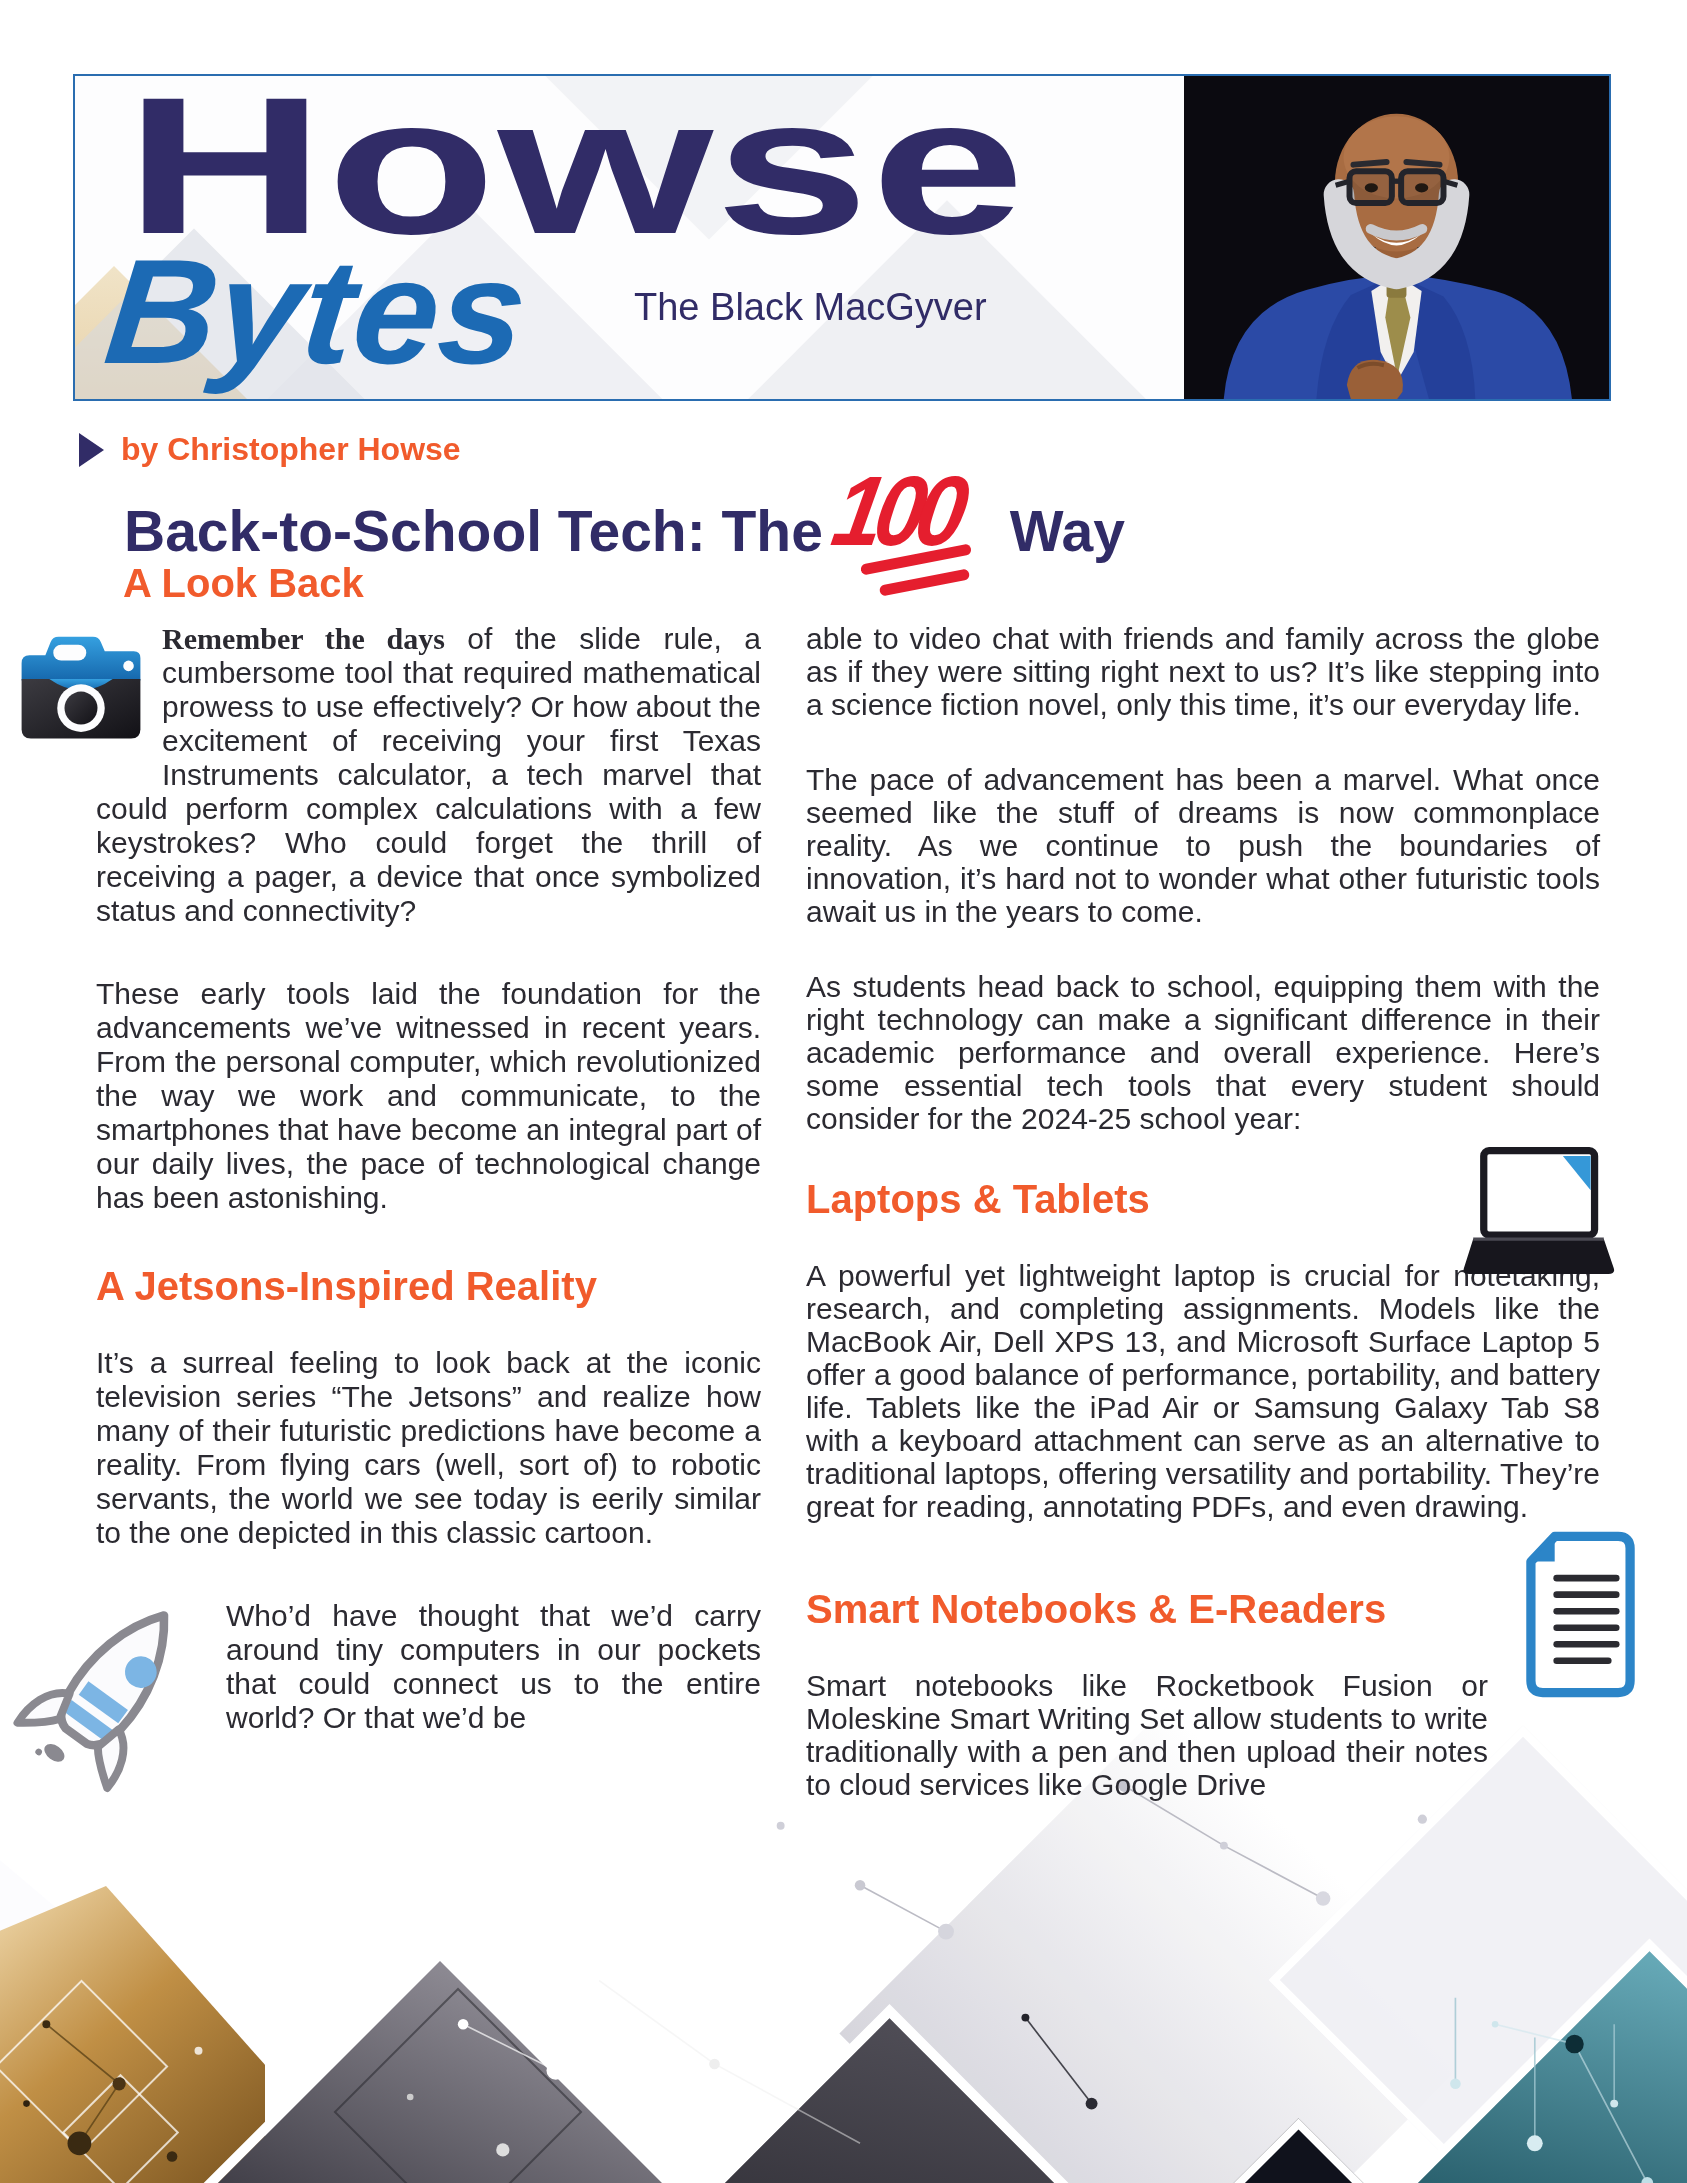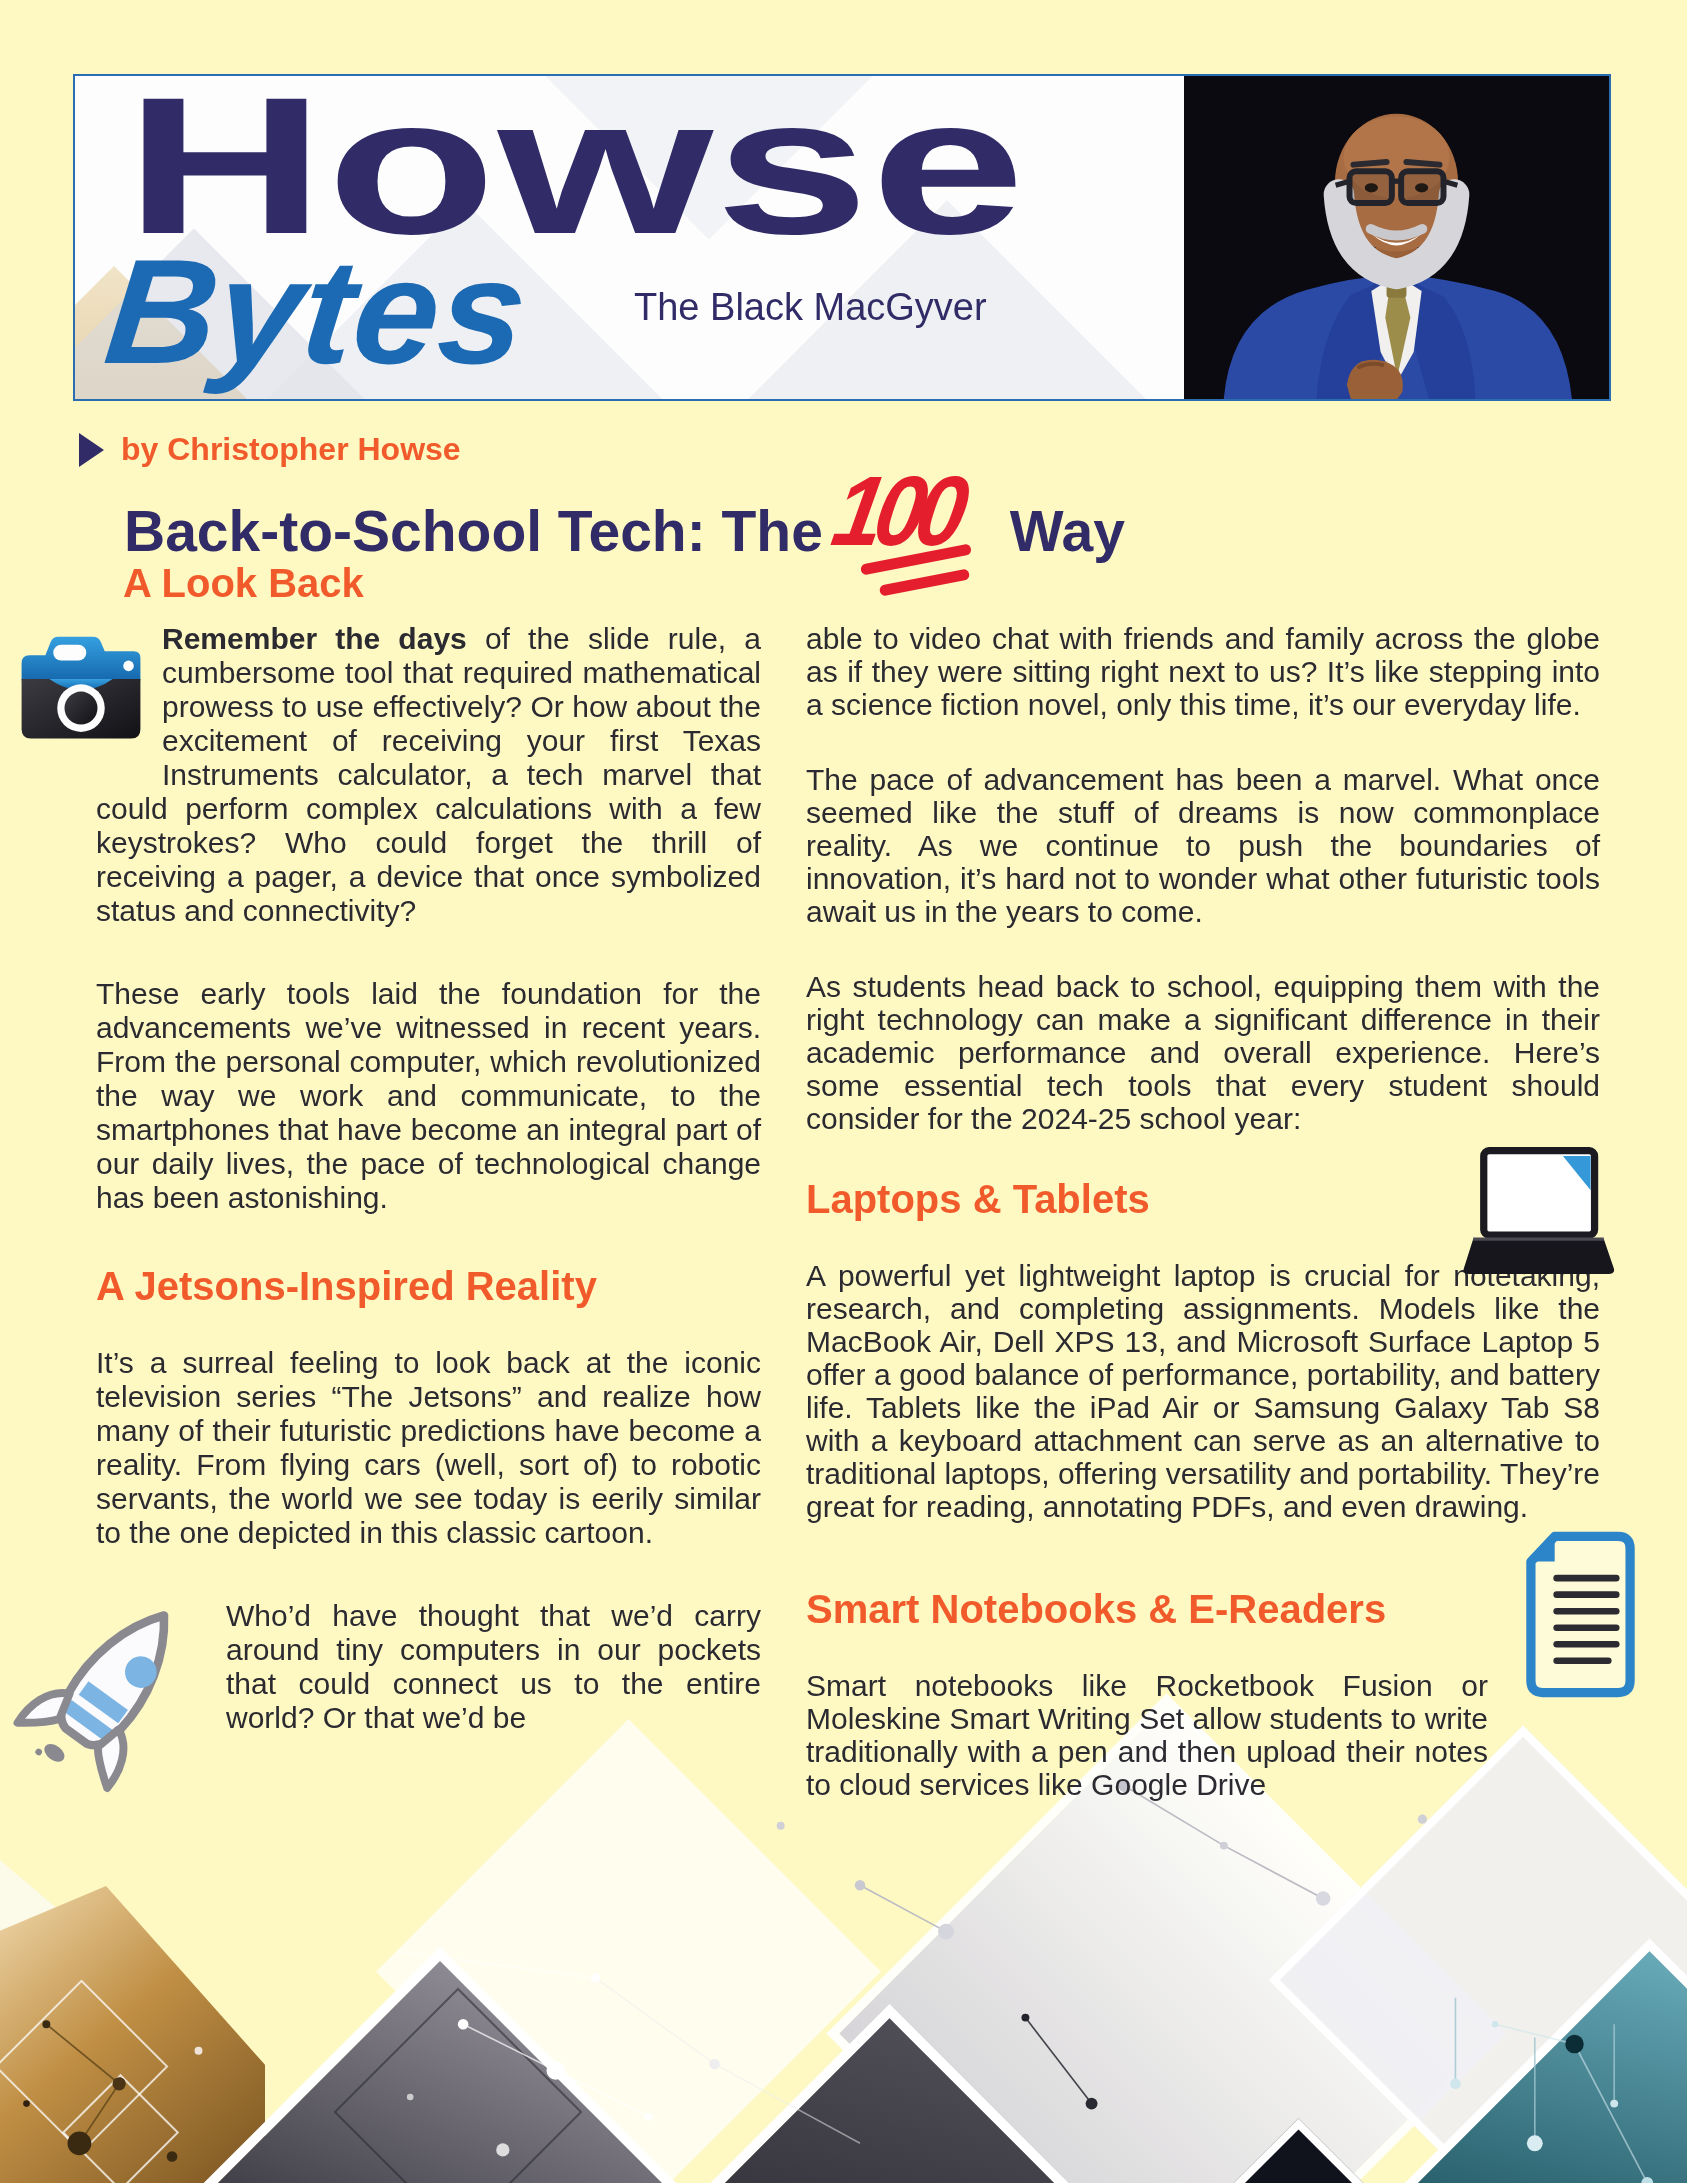--- a/index.html
+++ b/index.html
@@ -1,18 +1,18 @@
 <!DOCTYPE html>
 <html style="font-size:10.6px"><head>
 <meta charset="utf-8">
 <style>
   html,body{margin:0;padding:0;background:#cfcfe0;}
   .page{
     position:relative; width:1687px; height:2183px; margin:0 auto;
-    background:#fef9c3; overflow:hidden;
+    background:#ffffff; overflow:hidden;
     font-family:"Liberation Sans", sans-serif; color:#2b2a31;
   }
   
   .collage{position:absolute; inset:0; z-index:0;}
   .shape{position:absolute;}
   .diamond{transform:rotate(45deg);}
   .white-d{left:450px; top:1793px; width:357px; height:357px; background:rgba(255,255,255,.72);}
   .lightA{left:926px; top:1793px; width:463px; height:463px; border:9.3px solid #fff;
           background:linear-gradient(180deg,#ffffff 0%,#d3d2da 100%); opacity:.92;}
   .lightB{left:1343px; top:1800px; width:344px; height:344px; border:8px solid #fff;
@@ -67,21 +67,21 @@
   .sec{color:#f15b2c; font-size:40px; font-weight:bold; margin:0;}
   
   .col{position:absolute; top:622px; z-index:2;}
   .col-left{left:96px; width:665px;}
   .col-right{left:806px; width:794px;}
   .p{font-size:30px; line-height:34px; text-align:justify; margin:0 0 49px 0;}
   .col-right .p{line-height:33px; margin-bottom:42px;}
   .col .sec{margin:4px 0 37px 0;}
   .sec-wrap{position:relative;}
   .sec--notebooks{margin-top:64px !important;}
-  .bold-lead{font-weight:bold;}
+  .bold-lead{font-weight:bold;font-family:Liberation Serif, serif;}
   .cam-spacer{float:left; width:66px; height:138px;}
   .doc-spacer{float:right; width:112px; height:67px;}
   .rocket-para{margin-left:130px; position:relative;}
   .p1-wrap{position:relative;}
   
   .camera-icon{position:absolute; left:-81px; top:5.3px; width:132px; height:120px;}
   .rocket-icon{position:absolute; left:-213px; top:-10.6px; width:198px; height:198px; transform:rotate(36deg);}
   .laptop-icon{position:absolute; left:654px; top:-32px; width:157px; height:136px;}
   .doc-icon{position:absolute; left:713px; top:-56px; width:123px; height:167px;}
   .icon svg{display:block; width:100%; height:100%;}

